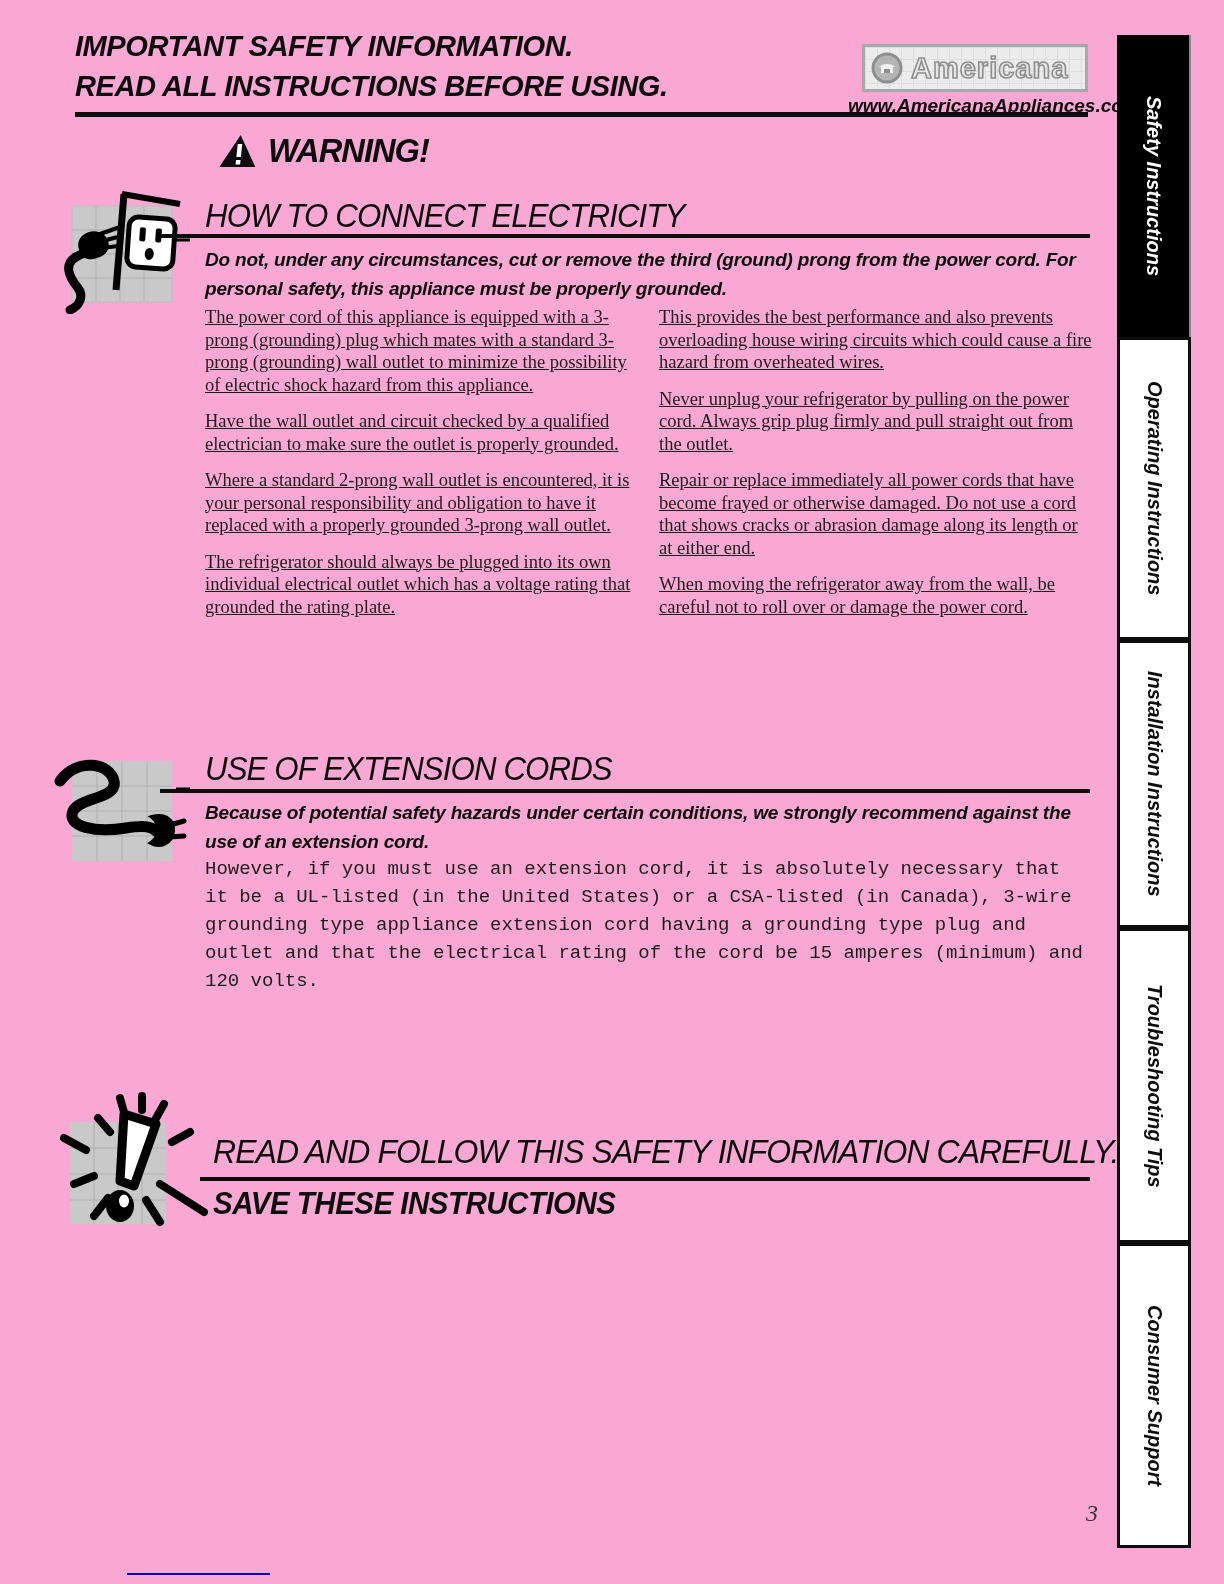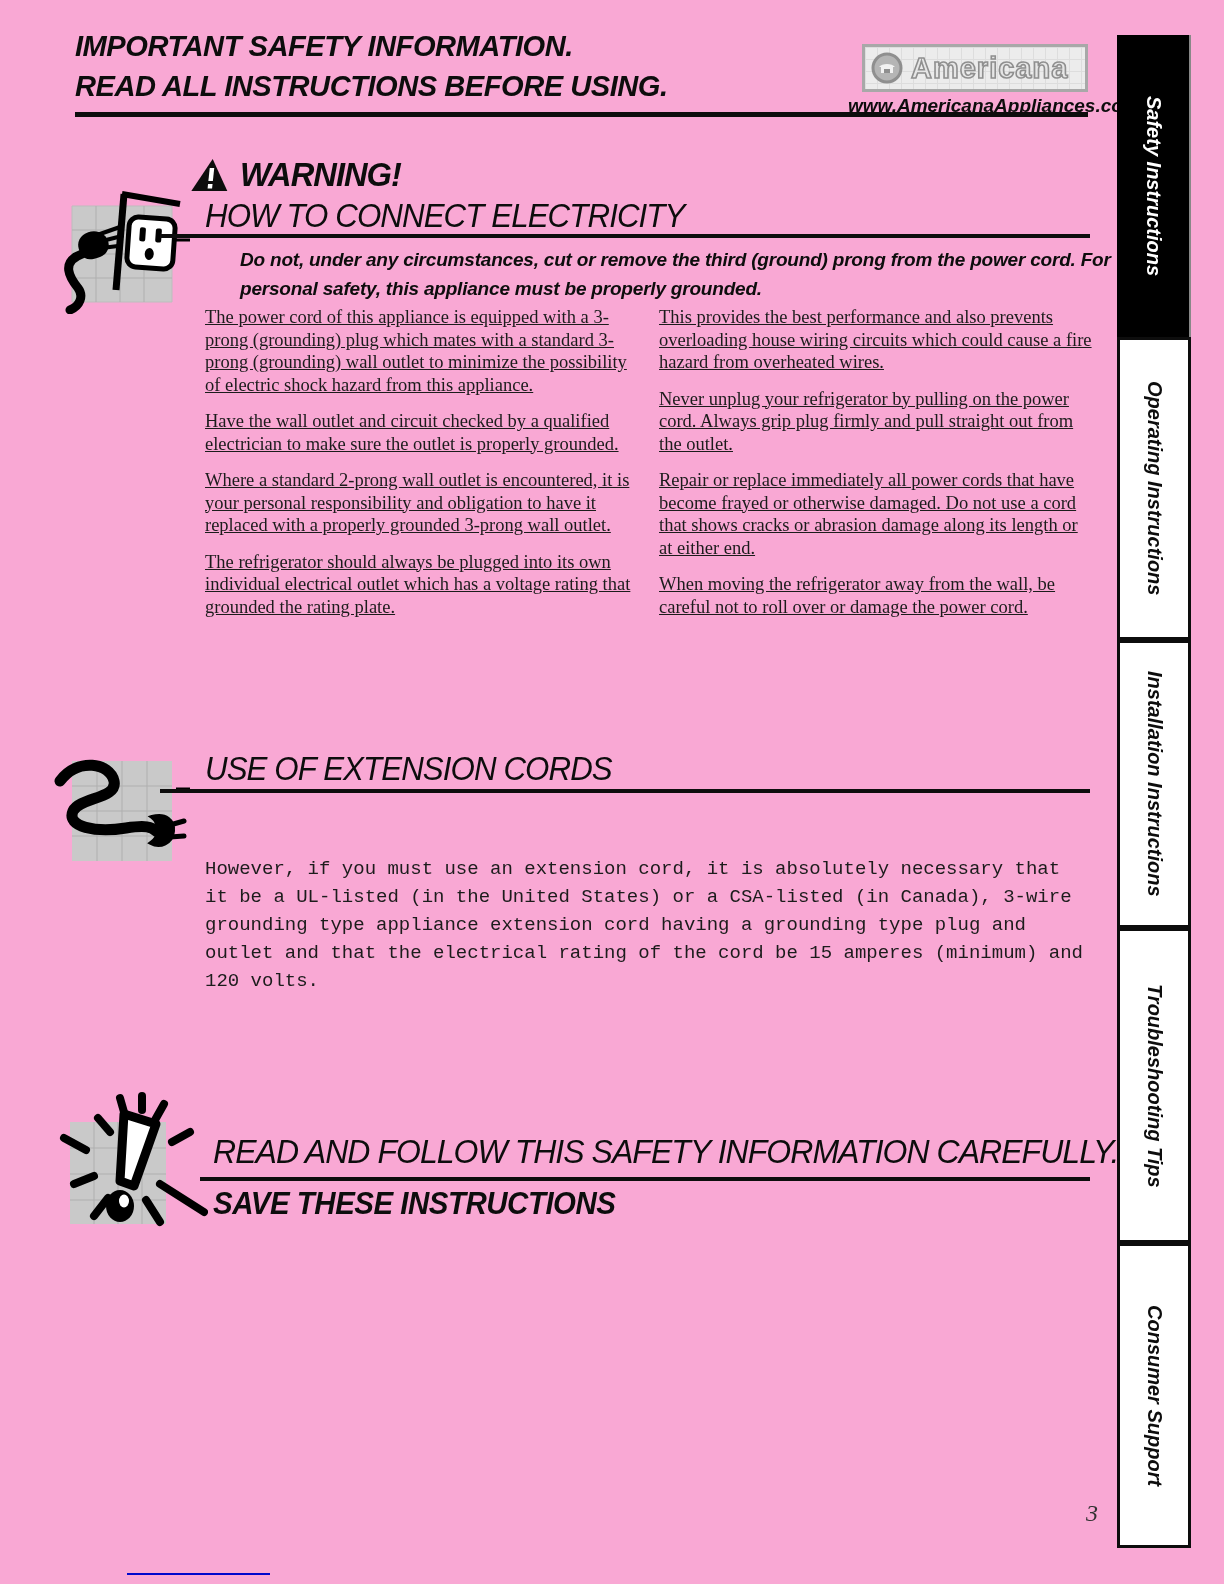--- a/index.html
+++ b/index.html
@@ -28,41 +28,40 @@
     -webkit-text-stroke:1.6px #8f8f8f; font-style:normal; white-space:nowrap;
   }
   .website {
     position:absolute; left:848px; top:95px; width:242px; text-align:right;
     font-weight:700; font-style:italic; font-size:19px;
   }
   .rule { position:absolute; background:#0d0d0d; }
   .rule-header { left:75px; top:112px; width:1013px; height:5px; }
   
   .warning-row {
-    position:absolute; left:192px; top:131px; display:flex; align-items:center; gap:10px;margin-top:24px;
+    position:absolute; left:220px; top:131px; display:flex; align-items:center; gap:10px;
   }
   .warning-text {
     font-weight:900; font-style:italic; font-size:34px; letter-spacing:-1px;
     transform:scaleX(.96); transform-origin:left center;
   }
   
   .sec-heading {
     position:absolute; font-style:italic; font-weight:400; font-size:34px;
     letter-spacing:-1px; white-space:nowrap;
     transform:scaleX(.92); transform-origin:left top;
   }
   .sec1-heading { left:205px; top:196px; }
   .rule-sec1 { left:160px; top:234px; width:930px; height:4px; }
   .sec2-heading { left:205px; top:749px; }
   .rule-sec2 { left:160px; top:789px; width:930px; height:4px; }
   .lead {
     position:absolute; left:205px; width:884px;
     font-weight:700; font-style:italic; font-size:19px; line-height:29px;
     letter-spacing:-0.2px;
-    margin-left:35px;
   }
   .sec1-lead { top:245px; }
   .sec2-lead { top:798px; }
   
   .cols {
     position:absolute; left:205px; top:306px; width:890px;
     display:flex; gap:18px;
     font-family:"Liberation Serif", serif; font-size:18.5px; line-height:22.5px;
     color:#1c1c1c;
     text-decoration:underline;
@@ -190,20 +189,21 @@
     <path d="M100,66 C114,62 122,70 121,80 C120,92 108,97 99,92 C108,86 108,72 100,66 Z" fill="#000" stroke="#000" stroke-width="4"></path>
     <g stroke="#000" stroke-width="5" stroke-linecap="round">
       <path d="M118,74 L132,70"></path>
         <path d="M118,86 L132,85"></path>
     </g>
     <path d="M124,38 L138,38" stroke="#000" stroke-width="3"></path>
   </svg>
 
   <div class="sec-heading sec2-heading">USE OF EXTENSION CORDS</div>
   <div class="rule rule-sec2"></div>
+  <div class="lead sec2-lead">Because of potential safety hazards under certain conditions, we strongly recommend against the use of an extension cord.</div>
   <div class="sec2-body">
     <p>However, if you must use an extension cord, it is absolutely necessary that it be a UL-listed (in the United States) or a CSA-listed (in Canada), 3-wire grounding type appliance extension cord having a grounding type plug and outlet and that the electrical rating of the cord be 15 amperes (minimum) and 120 volts.</p>
   </div>
 
   <svg class="icon-block icon-alert" viewBox="0 0 160 154">
     <rect x="22" y="38" width="96" height="102" fill="#c9c9c9"></rect>
     <g stroke="#aFaFaF" stroke-width="1">
       <path d="M22,64 h96 M22,90 h96 M22,116 h96 M46,38 v102 M70,38 v102 M94,38 v102"></path>
     </g>
     <path d="M76,30 L108,40 L86,102 L72,97 Z" fill="#fff" stroke="#000" stroke-width="9" stroke-linejoin="round"></path>

